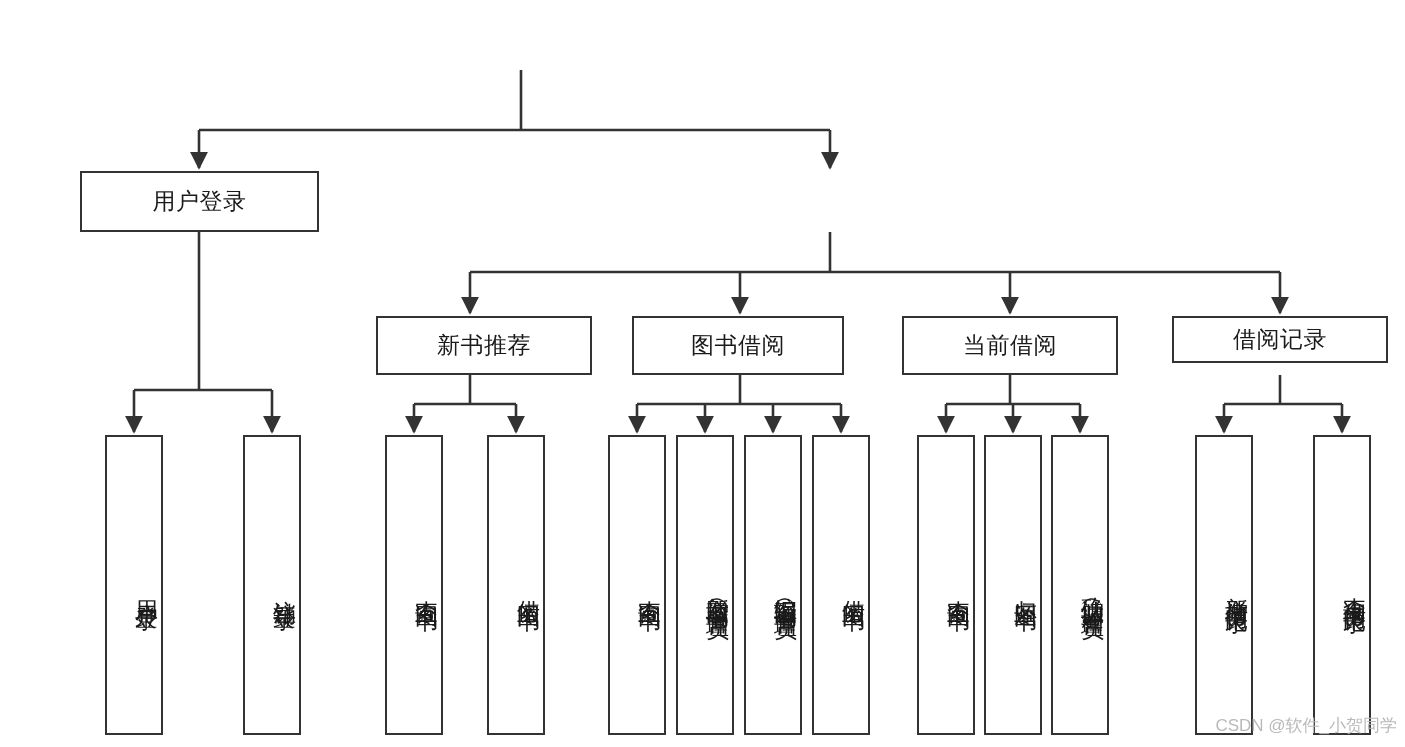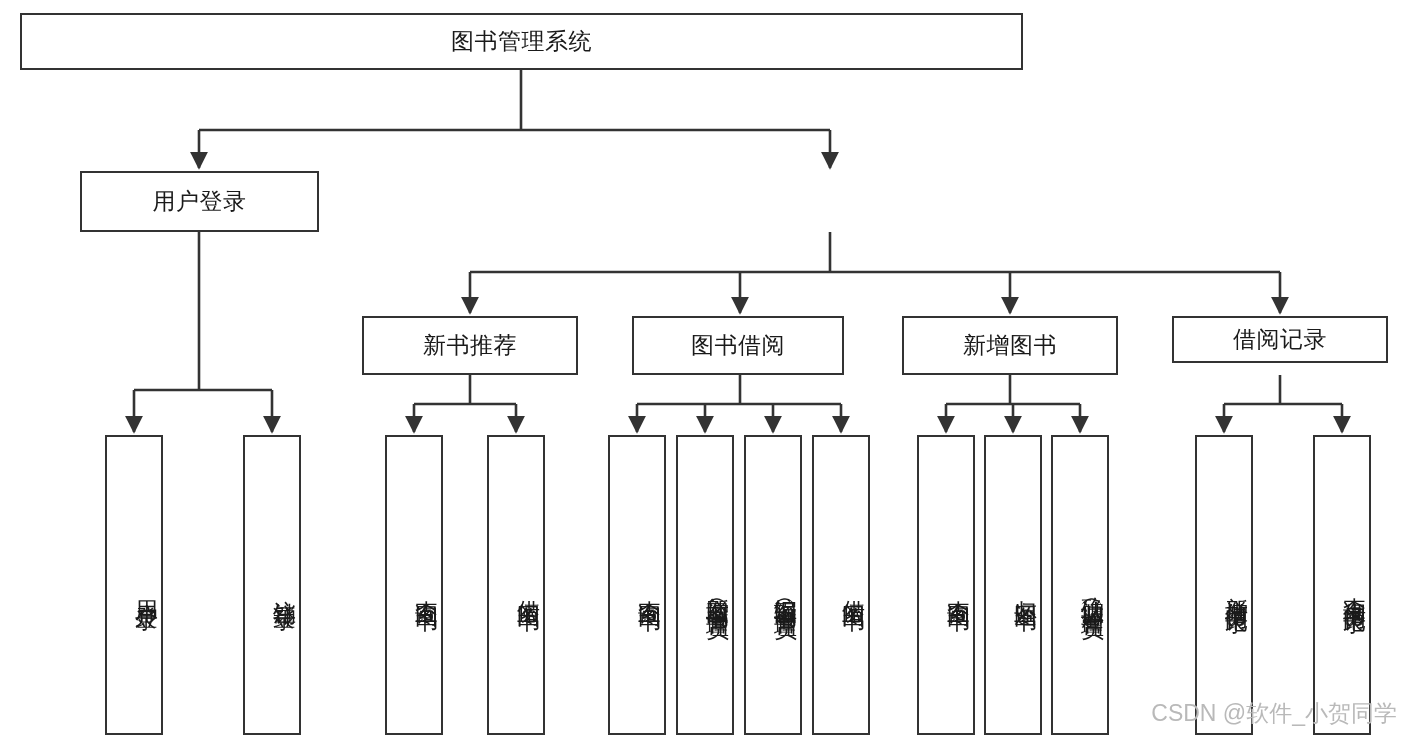--- a/index.html
+++ b/index.html
@@ -53,22 +53,22 @@
     justify-content: center;
     padding-top: 6px;
     text-align: center;
   }
   .node-v.pad-top {
     padding-top: 14px;
   }
   .watermark {
     position: absolute;
     right: 8px;
-    bottom: 18px;
-    font-size: 23px;
+    bottom: 10px;
+    font-size: 17px;
     color: #b9b9b9;
     white-space: nowrap;
     font-family: "Liberation Sans", "DejaVu Sans", sans-serif;
   }
 </style>
 </head>
 <body>
 
 <div id="diagram-root">
 
@@ -115,27 +115,26 @@
       <path d="M 1013 404 L 1013 432" marker-end="url(#arrow)"></path>
       <path d="M 1080 404 L 1080 432" marker-end="url(#arrow)"></path>
 
       <path d="M 1280 375 L 1280 404"></path>
       <path d="M 1224 404 L 1342 404"></path>
       <path d="M 1224 404 L 1224 432" marker-end="url(#arrow)"></path>
       <path d="M 1342 404 L 1342 432" marker-end="url(#arrow)"></path>
     </g>
   </svg>
 
-  <div class="node node-h" style="left: 20px; top: 13px; width: 1003px; height: 57px;">图书管理系统</div>
 
   <div class="node node-h" style="left: 80px; top: 171px; width: 239px; height: 61px;">用户登录</div>
 
-  <div class="node node-h" style="left: 362px; top: 316px; width: 216px; height: 59px;">新书推荐</div>
+  <div class="node node-h" style="left: 376px; top: 316px; width: 216px; height: 59px;">新书推荐</div>
   <div class="node node-h" style="left: 632px; top: 316px; width: 212px; height: 59px;">图书借阅</div>
-  <div class="node node-h" style="left: 902px; top: 316px; width: 216px; height: 59px;">新增图书</div>
+  <div class="node node-h" style="left: 902px; top: 316px; width: 216px; height: 59px;">当前借阅</div>
   <div class="node node-h" style="left: 1172px; top: 316px; width: 216px; height: 47px;">借阅记录</div>
 
   <div class="node node-v" style="left: 105px; top: 435px; width: 58px; height: 300px;">用户登录</div>
   <div class="node node-v" style="left: 243px; top: 435px; width: 58px; height: 300px;">注销登录</div>
   <div class="node node-v" style="left: 385px; top: 435px; width: 58px; height: 300px;">查询图书</div>
   <div class="node node-v" style="left: 487px; top: 435px; width: 58px; height: 300px;">借阅图书</div>
   <div class="node node-v" style="left: 608px; top: 435px; width: 58px; height: 300px;">查询图书</div>
   <div class="node node-v pad-top" style="left: 676px; top: 435px; width: 58px; height: 300px;">新增图书（管理员）</div>
   <div class="node node-v pad-top" style="left: 744px; top: 435px; width: 58px; height: 300px;">编辑图书（管理员）</div>
   <div class="node node-v" style="left: 812px; top: 435px; width: 58px; height: 300px;">借阅图书</div>

